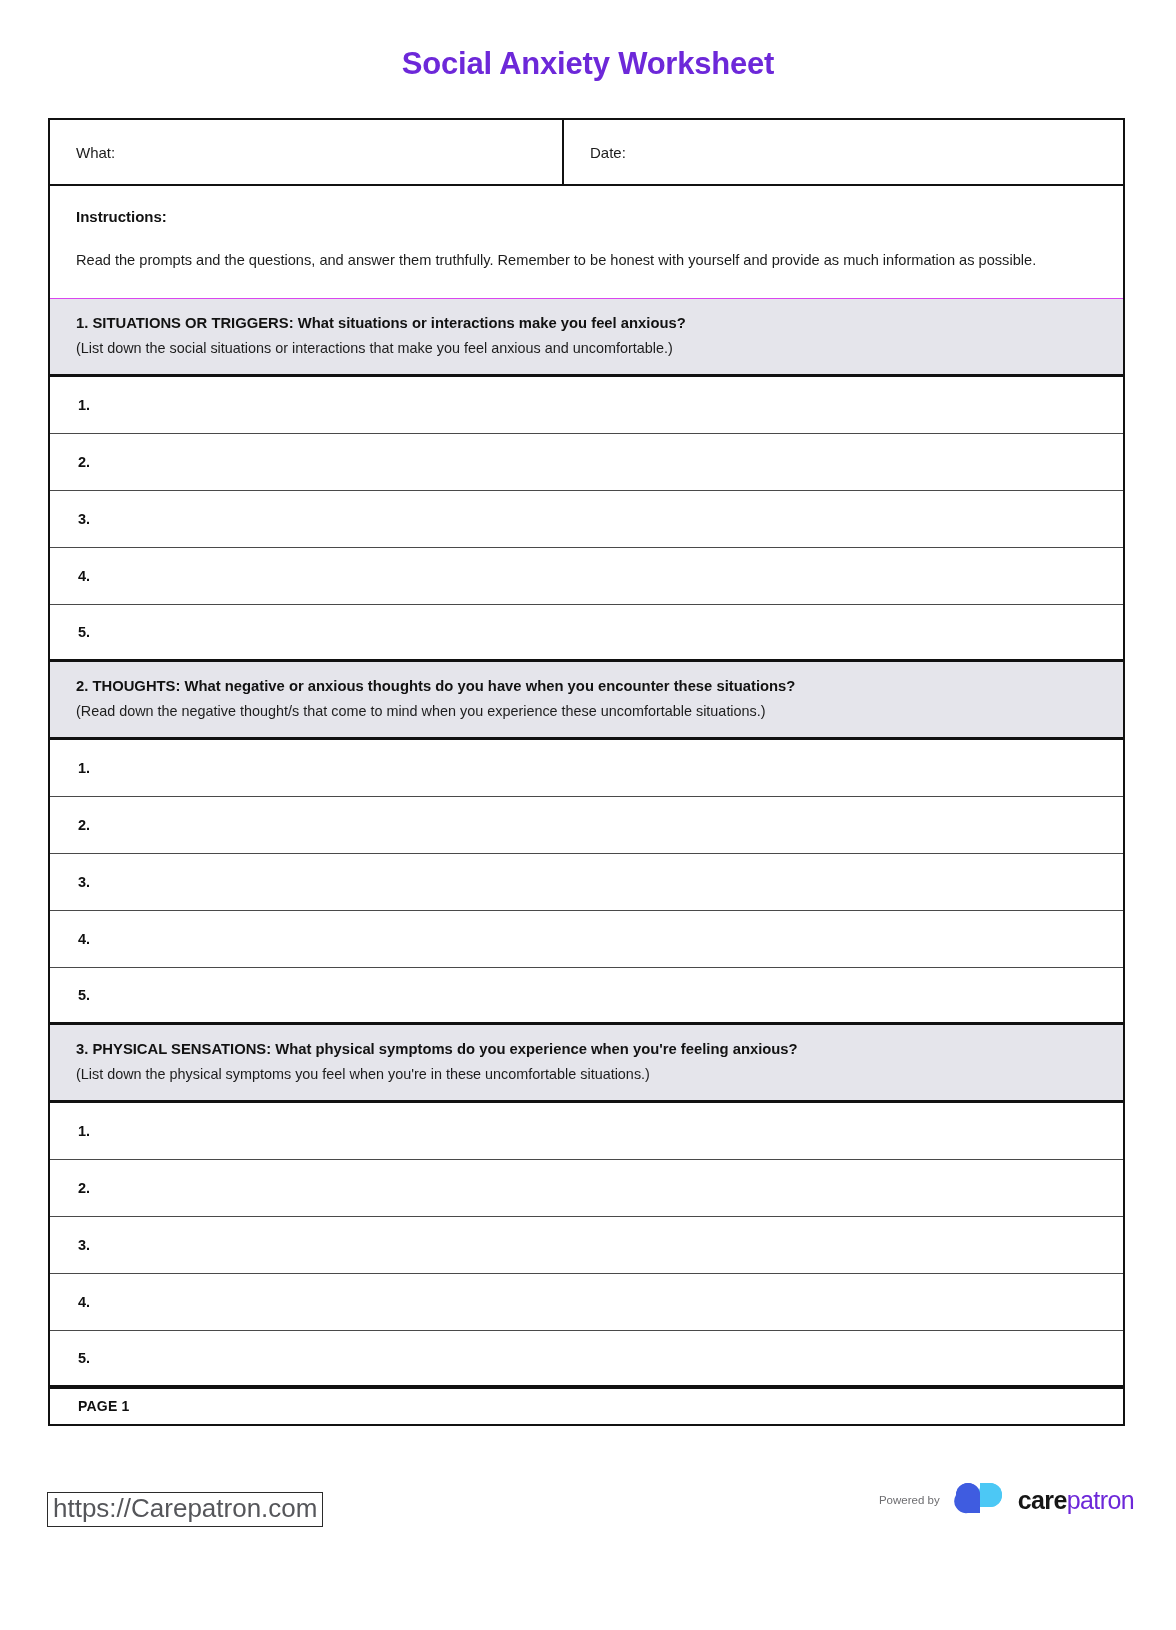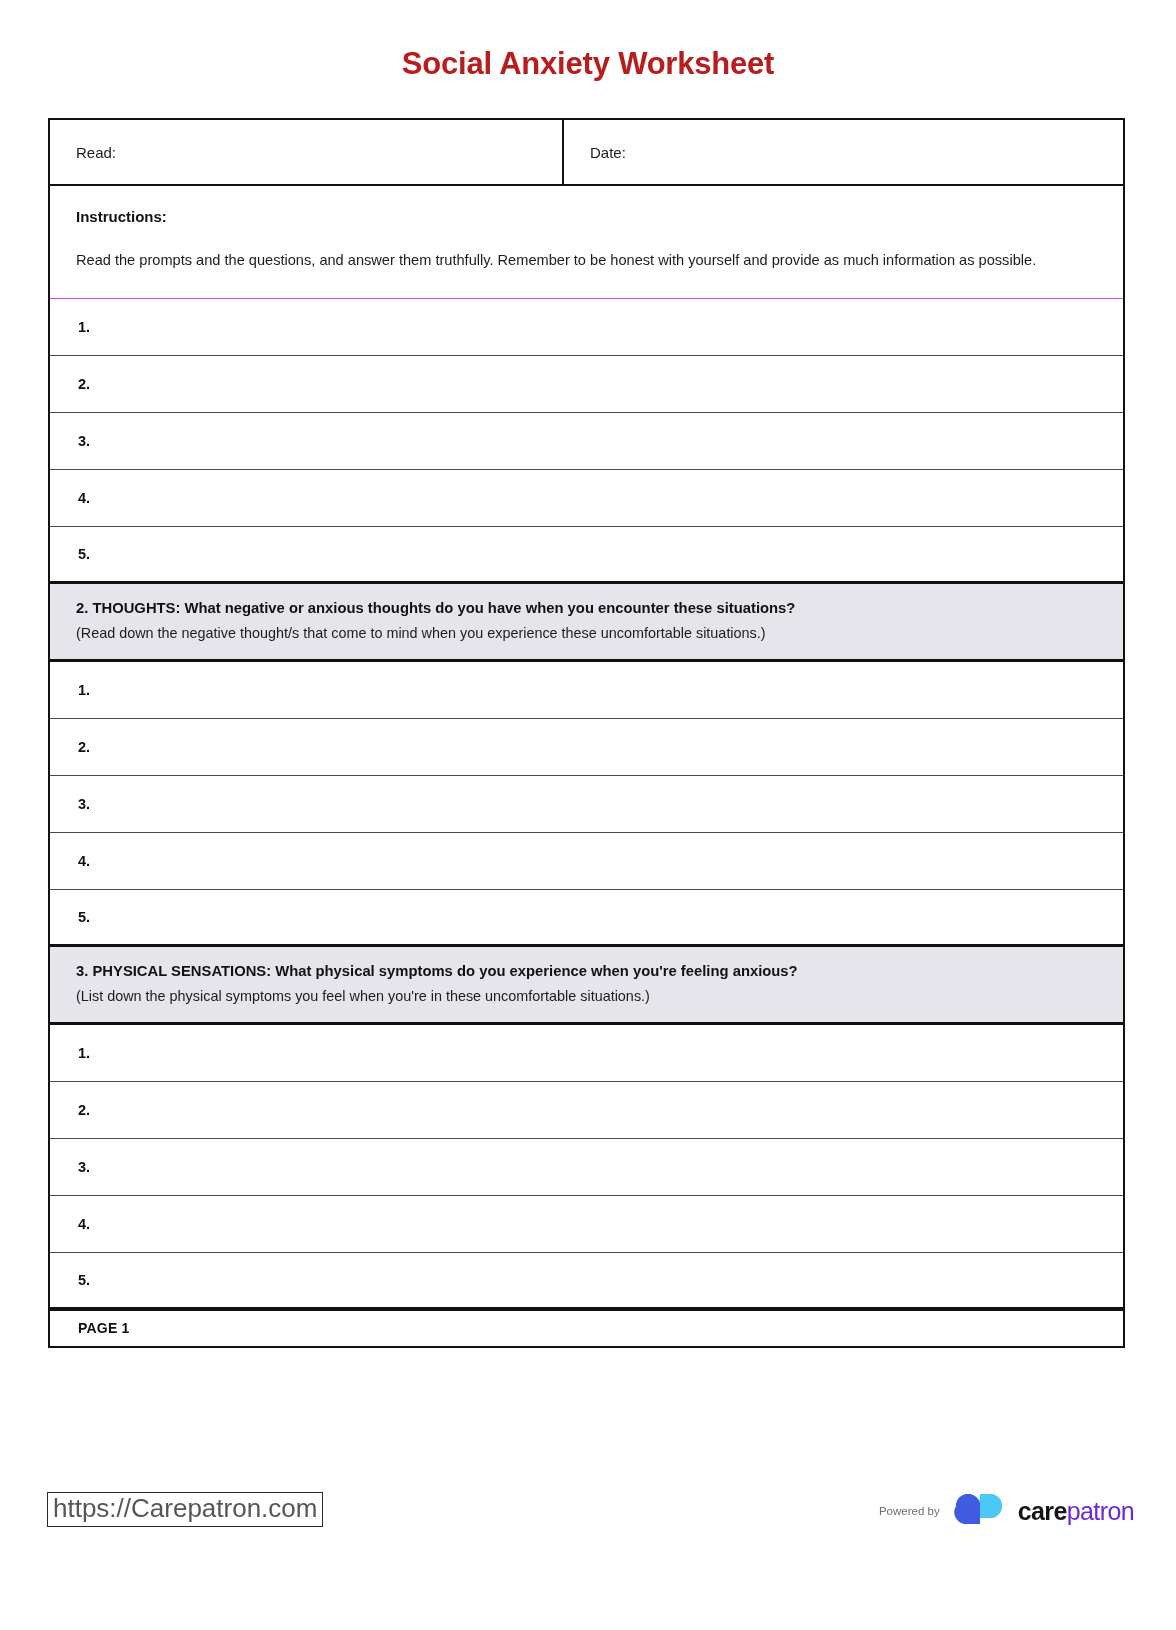--- a/index.html
+++ b/index.html
@@ -25,21 +25,21 @@
 
   
   .doc-title {
     position: absolute;
     top: 46px;
     left: 0;
     width: 1176px;
     text-align: center;
     font-size: 31px;
     font-weight: bold;
-    color: #b91c1c;
+    color: #6d28d9;
     letter-spacing: -0.2px;
   }
 
   
   .worksheet {
     position: absolute;
     left: 48px;
     top: 118px;
     width: 1077px;
     border: 2px solid #111111;
@@ -154,21 +154,21 @@
     font-size: 26px;
     color: #55565a;
     border: 1.5px solid #2b2b2b;
     padding: 1px 5px 2px 5px;
     line-height: 1.15;
     background: #ffffff;
   }
   .powered-wrap {
     position: absolute;
     right: 42px;
-    top: 16px;
+    top: 5px;
     display: flex;
     align-items: center;
     gap: 12px;
   }
   .powered-by-text {
     font-size: 11.5px;
     color: #6d6d70;
     margin-right: 2px;
   }
   .logo-mark {
@@ -191,32 +191,36 @@
 <body>
 
 <div class="page">
 
   <div class="doc-title">Social Anxiety Worksheet</div>
 
   <div class="worksheet">
 
     <div class="namedate-row">
       <div class="namedate-cell name">
-        <span>Read:</span>
+        <span>What:</span>
       </div>
       <div class="namedate-cell date">
         <span>Date:</span>
       </div>
     </div>
 
     <div class="instructions-block">
       <div class="instructions-label">Instructions:</div>
       <div class="instructions-text">Read the prompts and the questions, and answer them truthfully. Remember to be honest with yourself and provide as much information as possible.</div>
     </div>
 
+    <div class="section-header">
+      <div class="section-header-title">1. SITUATIONS OR TRIGGERS: What situations or interactions make you feel anxious?</div>
+      <div class="section-header-sub">(List down the social situations or interactions that make you feel anxious and uncomfortable.)</div>
+    </div>
     <div class="answer-row">
       <span class="answer-number">1.</span>
     </div>
     <div class="answer-row">
       <span class="answer-number">2.</span>
     </div>
     <div class="answer-row">
       <span class="answer-number">3.</span>
     </div>
     <div class="answer-row">

